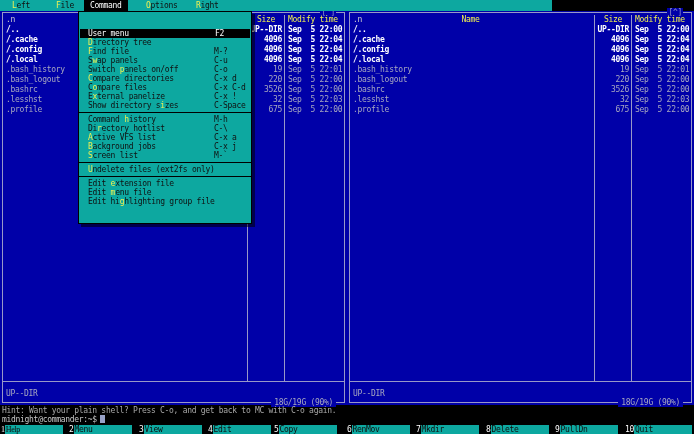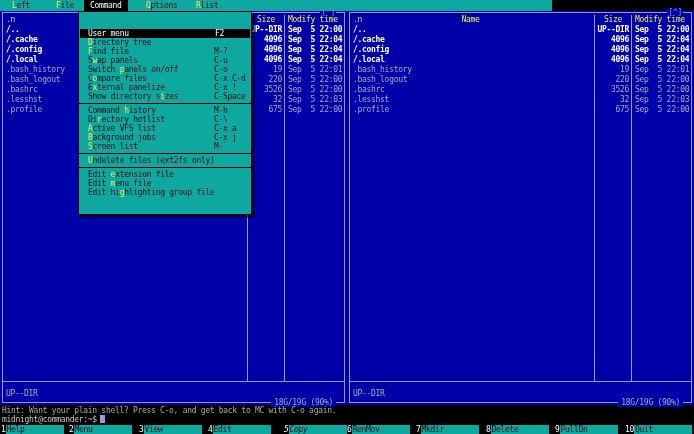--- a/index.html
+++ b/index.html
@@ -48,25 +48,25 @@
   .menu-item.selected{background:#000;color:#FFF;margin:0 1px;padding-left:8px;}
   .menu-item.selected .hotkey{color:#FFF;}
   .menu-sep{position:relative;height:5px;}
   .menu-sep:after{content:"";position:absolute;left:0;right:0;top:2px;border-top:1px solid #000;}
   
   .hint{position:absolute;left:2px;top:406px;height:9px;line-height:9px;color:#A8A8A8;white-space:pre;}
   .cmdline{position:absolute;left:2px;top:415px;height:10px;line-height:10px;color:#C8C8C8;white-space:pre;}
   .cursor{display:inline-block;width:5px;height:8px;background:#98A2C8;margin-left:3px;vertical-align:-1px;}
   .keybar{position:absolute;left:0;top:425px;width:694px;height:9px;background:#000;}
   .keyslot{position:absolute;top:0;height:9px;line-height:9px;white-space:nowrap;cursor:default;}
-  .keyslot:nth-of-type(1){left:1px;}
+  .keyslot:nth-of-type(1){left:1px;font-family:Liberation Serif, serif;}
   .keyslot:nth-of-type(2){left:69px;}
   .keyslot:nth-of-type(3){left:139px;}
   .keyslot:nth-of-type(4){left:208px;}
-  .keyslot:nth-of-type(5){left:284px;font-style:italic;}
+  .keyslot:nth-of-type(5){left:274px;}
   .keyslot:nth-of-type(6){left:347px;}
   .keyslot:nth-of-type(7){left:416px;}
   .keyslot:nth-of-type(8){left:486px;}
   .keyslot:nth-of-type(9){left:555px;}
   .keyslot:nth-of-type(10){left:625px;}
   .keynum{color:#FFF;}
   .keylabel{display:inline-block;background:#0DA8A0;color:#101010;width:57px;height:9px;padding-left:1px;vertical-align:top;}
 </style>
 </head>
 <body>
@@ -196,20 +196,21 @@
       </div>
     <span class="ministatus">UP--DIR</span>
   </div>
 
   <div class="dropdown" id="dropdown">
       <div class="menu-item selected"><span class="hotkey">U</span><span>ser menu</span><span class="shortcut">F2</span></div>
       <div class="menu-item"><span class="hotkey">D</span><span>irectory tree</span></div>
       <div class="menu-item"><span class="hotkey">F</span><span>ind file</span><span class="shortcut">M-?</span></div>
       <div class="menu-item"><span>S</span><span class="hotkey">w</span><span>ap panels</span><span class="shortcut">C-u</span></div>
       <div class="menu-item"><span>Switch </span><span class="hotkey">p</span><span>anels on/off</span><span class="shortcut">C-o</span></div>
+      <div class="menu-item"><span class="hotkey">C</span><span>ompare directories</span><span class="shortcut">C-x d</span></div>
       <div class="menu-item"><span>C</span><span class="hotkey">o</span><span>mpare files</span><span class="shortcut">C-x C-d</span></div>
       <div class="menu-item"><span>E</span><span class="hotkey">x</span><span>ternal panelize</span><span class="shortcut">C-x !</span></div>
       <div class="menu-item"><span>Show directory s</span><span class="hotkey">i</span><span>zes</span><span class="shortcut">C-Space</span></div>
       <div class="menu-sep"></div>
       <div class="menu-item"><span>Command </span><span class="hotkey">h</span><span>istory</span><span class="shortcut">M-h</span></div>
       <div class="menu-item"><span>Di</span><span class="hotkey">r</span><span>ectory hotlist</span><span class="shortcut">C-\</span></div>
       <div class="menu-item"><span class="hotkey">A</span><span>ctive VFS list</span><span class="shortcut">C-x a</span></div>
       <div class="menu-item"><span class="hotkey">B</span><span>ackground jobs</span><span class="shortcut">C-x j</span></div>
       <div class="menu-item"><span class="hotkey">S</span><span>creen list</span><span class="shortcut">M-`</span></div>
       <div class="menu-sep"></div>
@@ -218,21 +219,21 @@
       <div class="menu-item"><span>Edit </span><span class="hotkey">e</span><span>xtension file</span></div>
       <div class="menu-item"><span>Edit </span><span class="hotkey">m</span><span>enu file</span></div>
       <div class="menu-item"><span>Edit hi</span><span class="hotkey">g</span><span>hlighting group file</span></div>
     </div>
 
   <div class="menubar" id="menubar">
       <div class="menubar-item"><span class="hotkey">L</span><span>eft</span></div>
       <div class="menubar-item"><span class="hotkey">F</span><span>ile</span></div>
       <div class="menubar-item selected"><span class="hotkey">C</span><span>ommand</span></div>
       <div class="menubar-item"><span class="hotkey">O</span><span>ptions</span></div>
-      <div class="menubar-item"><span class="hotkey">R</span><span>list</span></div>
+      <div class="menubar-item"><span class="hotkey">R</span><span>ight</span></div>
     </div>
 
   <div class="hint">Hint: Want your plain shell? Press C-o, and get back to MC with C-o again.</div>
   <div class="cmdline"><span>midnight@commander:~$</span><span class="cursor"></span></div>
   <div class="keybar" id="keybar">
       <div class="keyslot"><span class="keynum">1</span><span class="keylabel">Help</span></div>
       <div class="keyslot"><span class="keynum">2</span><span class="keylabel">Menu</span></div>
       <div class="keyslot"><span class="keynum">3</span><span class="keylabel">View</span></div>
       <div class="keyslot"><span class="keynum">4</span><span class="keylabel">Edit</span></div>
       <div class="keyslot"><span class="keynum">5</span><span class="keylabel">Copy</span></div>

